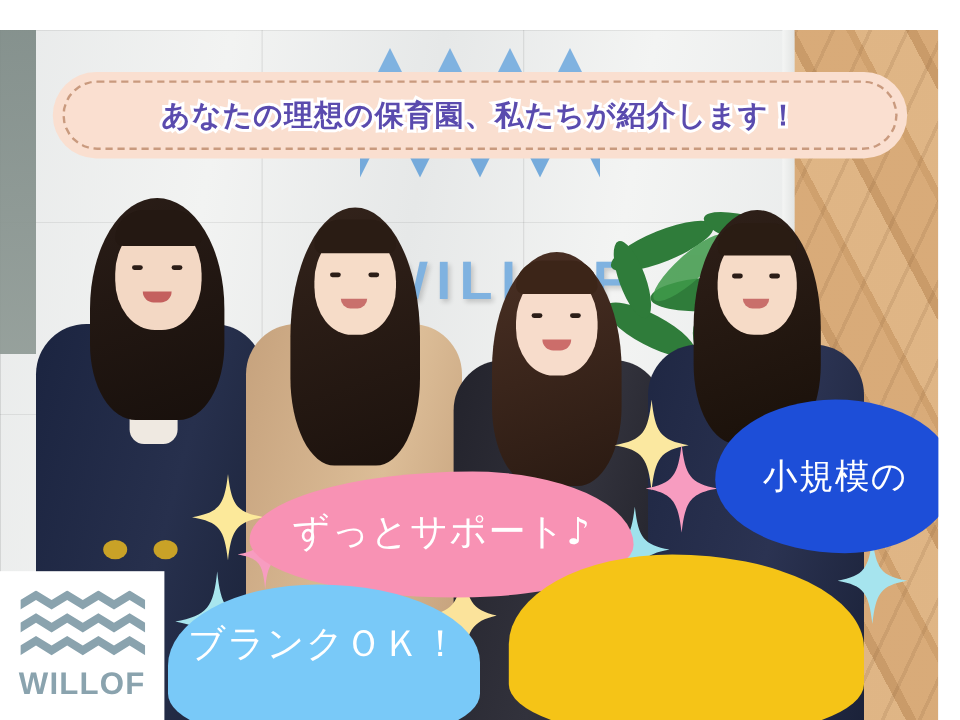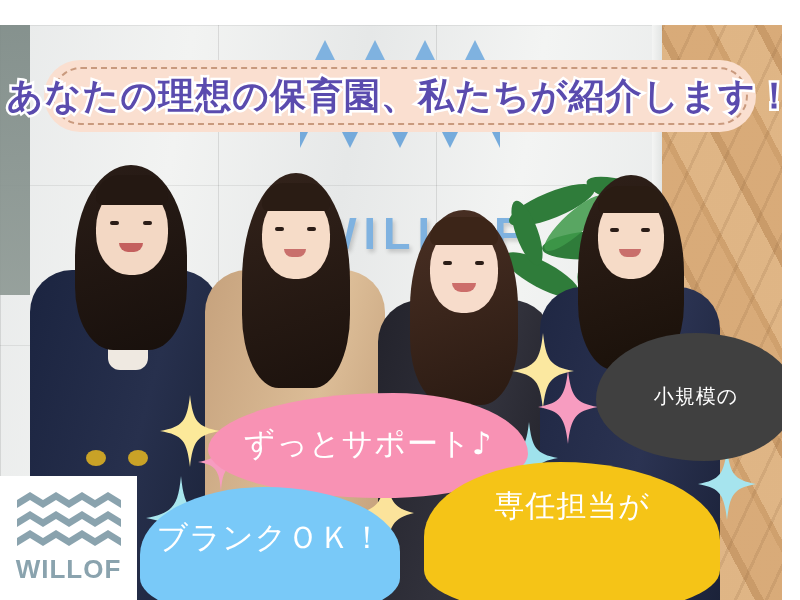--- a/index.html
+++ b/index.html
@@ -108,23 +108,23 @@
   }
   .bub-yellow{
     left:424px; top:462px; width:296px; height:150px;
     background:#f5c417;
     border-radius:46% 54% 40% 40% / 50% 52% 28% 28%;
     font-size:30px;
     align-items:flex-start; padding-top:26px;
   }
   .bub-green{
     left:596px; top:333px; width:200px; height:128px;
-    background:#404040;
+    background:#1d4ed8;
     border-radius:50% 50% 46% 54% / 52% 50% 50% 48%;
-    font-size:20px;
+    font-size:29px;
   }
 
   
   .spark{ position:absolute; }
 
   
   .banner{
     position:absolute;
     left:44px; top:60px; width:712px; height:72px;
     background:#fadfd0;
@@ -133,21 +133,21 @@
   }
   .banner-dash{
     position:absolute; left:8px; top:7px; right:8px; bottom:7px;
     border:2px dashed #c99a7e;
     border-radius:30px;
   }
   .banner-text{
     position:relative;
     font-family:"DejaVu Sans","Liberation Sans",sans-serif;
     font-weight:700;
-    font-size:36px;
+    font-size:24px;
     color:#5a4bae;
     letter-spacing:1px;
     white-space:nowrap;
     -webkit-text-stroke:5px #ffffff;
     paint-order:stroke fill;
   }
 
   
   .logo-box{
     position:absolute; left:0px; top:476px; width:137px; height:124px;
@@ -295,21 +295,20 @@
   <div class="bubble bub-pink">
     <span>ずっとサポート♪</span>
   </div>
 
   <div class="bubble bub-blue">
     <span>ブランクＯＫ！</span>
   </div>
 
   <div class="bubble bub-yellow">
     <div>
-      <div>専任担当が</div>
     </div>
   </div>
 
   <div class="banner">
     <div class="banner-dash"></div>
     <div class="banner-text">あなたの理想の保育園、私たちが紹介します！</div>
   </div>
 
   <div class="logo-box">
     <svg class="logo-zig" viewBox="0 0 104 58">

